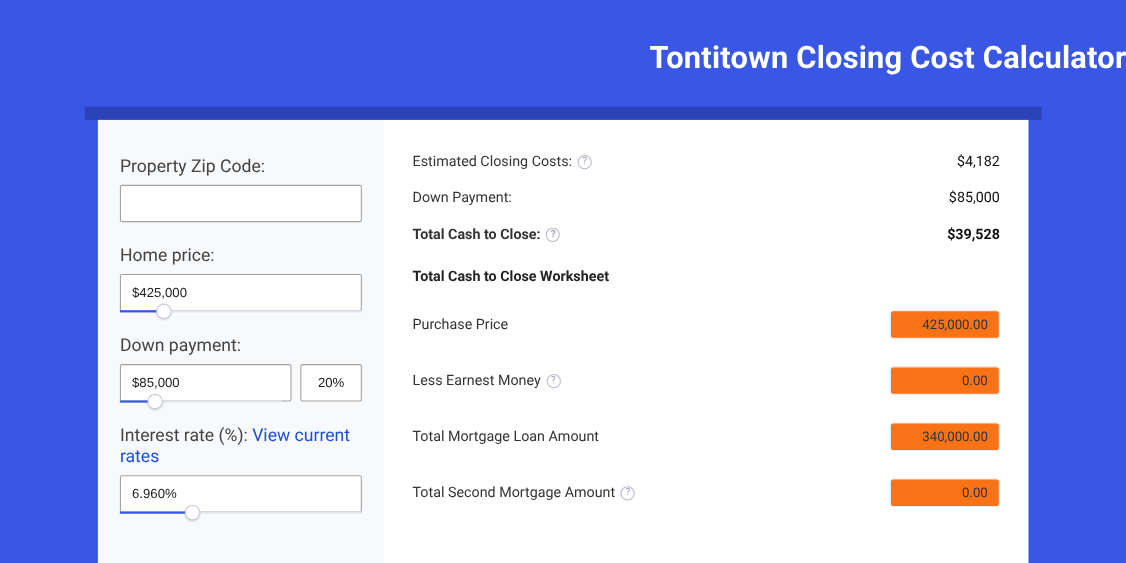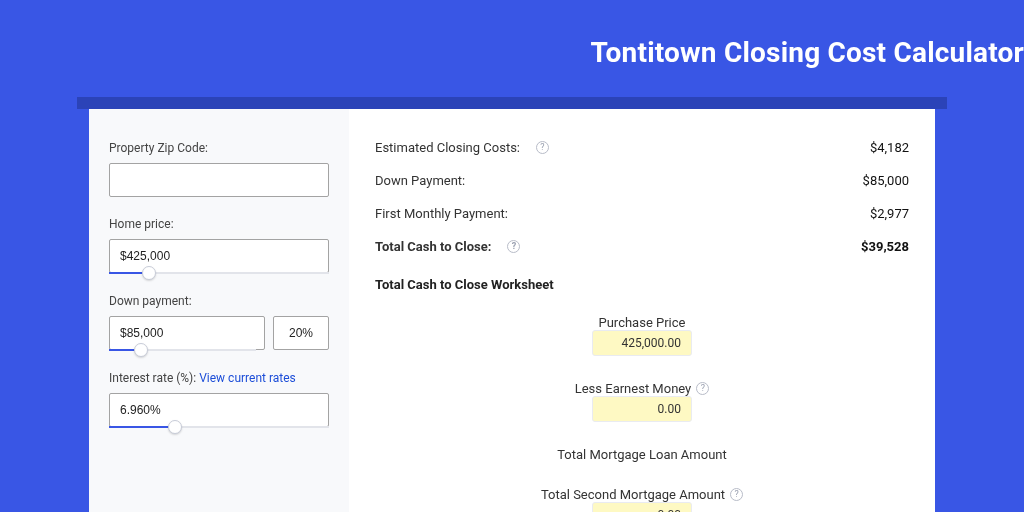--- a/index.html
+++ b/index.html
@@ -3,41 +3,41 @@
 <meta charset="utf-8">
 <style>
   * { box-sizing: border-box; margin: 0; padding: 0; }
   html, body { width: 1024px; height: 512px; overflow: hidden; font-family: -apple-system, BlinkMacSystemFont, "Segoe UI", Roboto, Helvetica, Arial, sans-serif; }
   body { background: #3956e5; }
   .title { color: #fff; font-size: 28px; font-weight: 700; text-align: right; padding: 36px 0 28px; letter-spacing: 0.2px; }
   .shadowbar { background: #2b43b8; height: 12px; width: 870px; margin: 0 auto; }
   .app { width: 846px; margin: 0 auto; background: #fff; display: flex; height: 420px; overflow: hidden; }
   .sidebar { width: 260px; background: #f8f9fb; padding: 32px 20px 20px 20px; font-size: 12px; color: #333; }
   .field { margin-bottom: 20px; }
-  .field-label { font-size: 12px; color: #444; margin-bottom: 8px; display: block; }
+  .field-label { font-size: 16px; color: #444; margin-bottom: 8px; display: block; }
   .field-label .link { color: #1d4ed8; text-decoration: none; }
   .input { width: 100%; background: #fff; border: 1px solid #a3a3a3; padding: 9px 10px; font-size: 12px; color: #222; border-radius: 2px; }
   .input-row { display: flex; gap: 8px; }
   .input-row .input { flex: 1; }
   .input-row .input.small { flex: 0 0 56px; text-align: center; }
   .slider { position: relative; height: 2px; background: #e2e4ea; margin-top: -1px; }
   .slider-fill { position: absolute; left: 0; top: 0; bottom: 0; background: #3956e5; }
   .slider-thumb { position: absolute; top: 50%; width: 14px; height: 14px; background: #fff; border: 1px solid #c8ccd8; border-radius: 50%; transform: translate(-50%, -50%); box-shadow: 0 1px 2px rgba(0,0,0,0.15); }
   .main { flex: 1; padding: 22px 26px; font-size: 13px; color: #222; }
   .section-title { font-weight: 700; font-size: 13px; margin-bottom: 14px; }
   .row { display: flex; justify-content: space-between; align-items: center; padding: 9px 0; font-size: 13px; }
   .row.bold { font-weight: 700; }
-  .row .label { color: #333; display: flex; align-items: center; gap: 16px; }
+  .row .label { color: #333; display: flex; align-items: center; gap: 5px; }
   .row .value { color: #111; }
   .help-icon { display: inline-flex; align-items: center; justify-content: center; width: 13px; height: 13px; border: 1px solid #b8bcc8; border-radius: 50%; font-size: 9px; color: #9aa0b0; line-height: 1; }
   .divider { height: 14px; }
   .worksheet { margin-top: 8px; }
-  .wrow { display: flex; justify-content: space-between; align-items: center; padding: 9px 0 16px; font-size: 13px; flex-direction: column; }
+  .wrow { display: flex; justify-content: space-between; align-items: center; padding: 9px 0 16px; font-size: 13px; }
   .wrow .label { color: #333; display: flex; align-items: center; gap: 5px; }
-  .valbox { background: #fef9c3; border: 1px solid #e9ebf1; border-radius: 3px; padding: 5px 10px; min-width: 100px; text-align: right; font-size: 12px; color: #333; }
+  .valbox { background: #f97316; border: 1px solid #e9ebf1; border-radius: 3px; padding: 5px 10px; min-width: 100px; text-align: right; font-size: 12px; color: #333; }
 </style>
 </head>
 <body>
 
 <div class="title">Tontitown Closing Cost Calculator</div>
 <div class="shadowbar"></div>
 
 <div class="app">
 
   <div class="sidebar">
@@ -93,26 +93,20 @@
       <span class="value">$4,182</span>
     </div>
 
     <div class="row">
       <span class="label">
           <span>Down Payment:</span>
         </span>
       <span class="value">$85,000</span>
     </div>
 
-    <div class="row">
-      <span class="label">
-          <span>First Monthly Payment:</span>
-        </span>
-      <span class="value">$2,977</span>
-    </div>
 
     <div class="row bold">
       <span class="label">
         <span>Total Cash to Close:</span>
         <span class="help-icon">?</span>
       </span>
       <span class="value">$39,528</span>
     </div>
 
     <div class="divider"></div>
@@ -133,20 +127,21 @@
           <span>Less Earnest Money</span>
           <span class="help-icon">?</span>
         </span>
         <span class="valbox">0.00</span>
       </div>
 
       <div class="wrow">
         <span class="label">
             <span>Total Mortgage Loan Amount</span>
           </span>
+        <span class="valbox">340,000.00</span>
       </div>
 
       <div class="wrow">
         <span class="label">
           <span>Total Second Mortgage Amount</span>
           <span class="help-icon">?</span>
         </span>
         <span class="valbox">0.00</span>
       </div>
 

